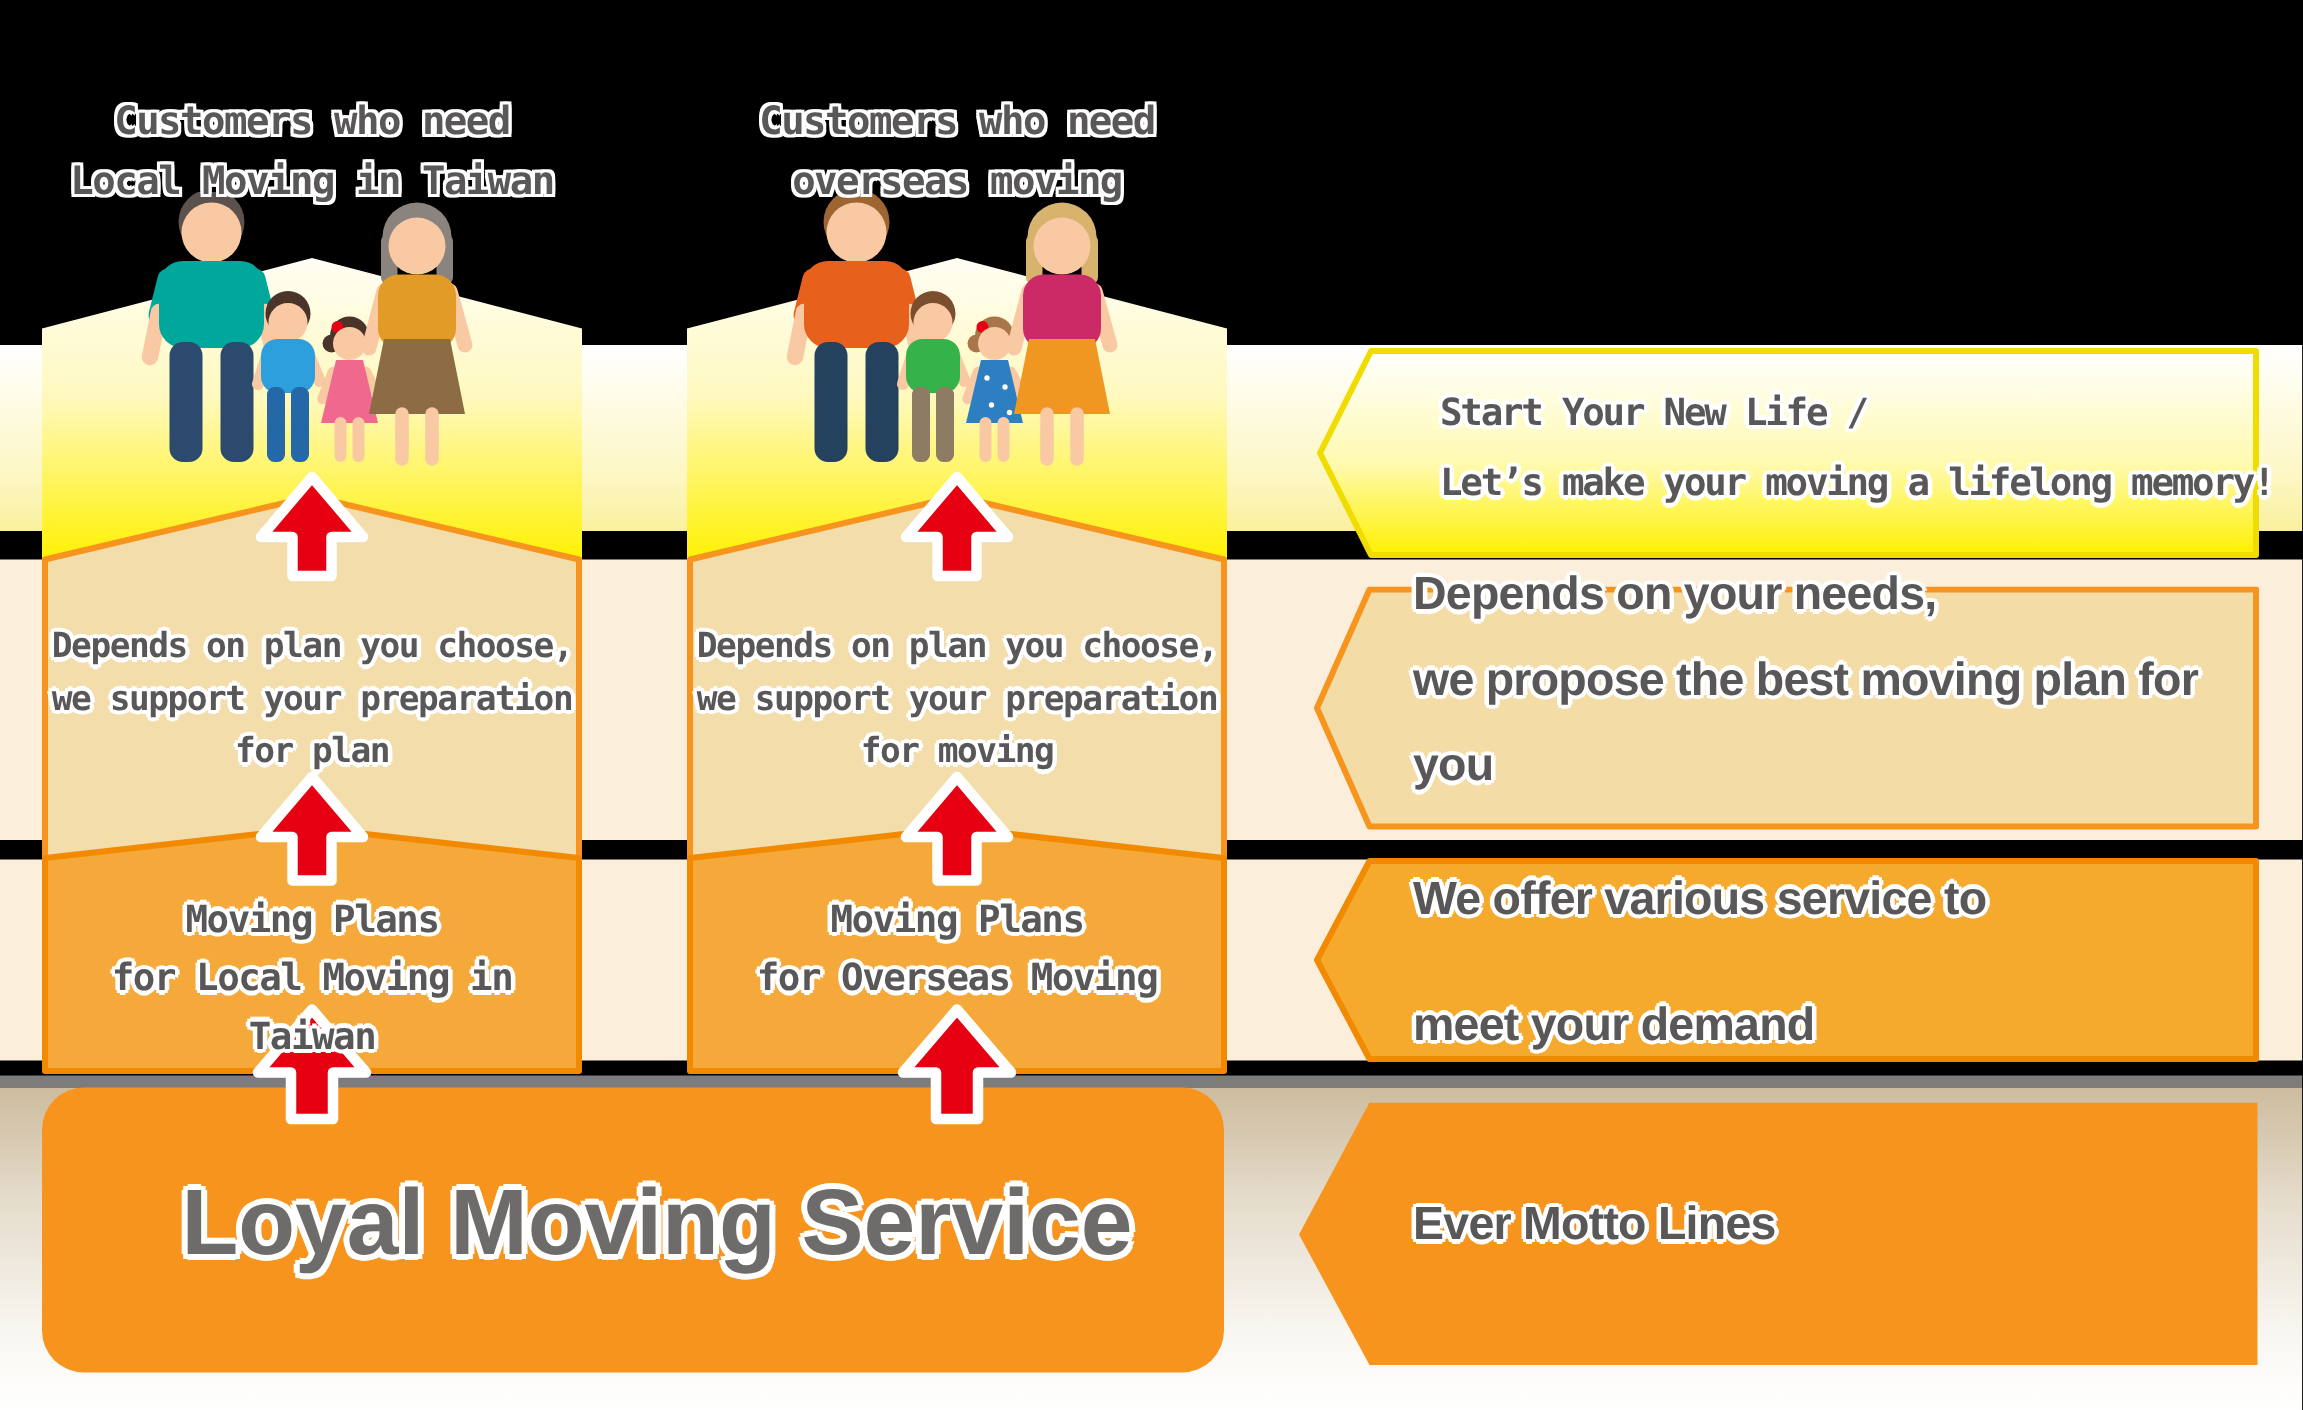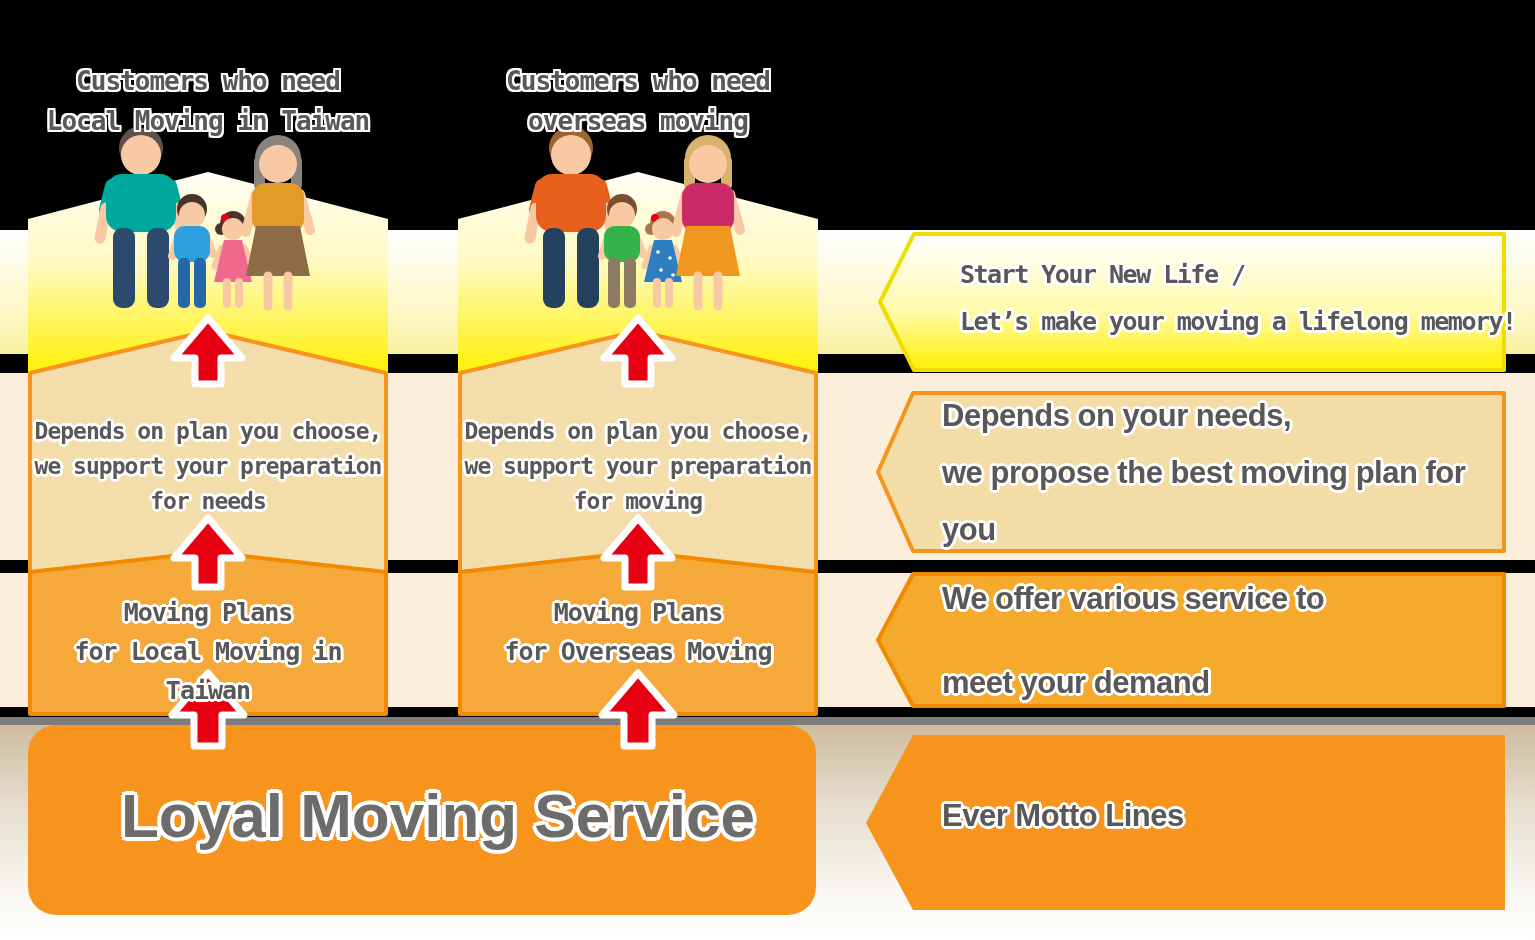--- a/index.html
+++ b/index.html
@@ -57,21 +57,21 @@
     <polygon points="36,2 626,2 626,138 36,138 2,70" fill="url(#gB1)" stroke="#f0dc00" stroke-width="4" stroke-linejoin="round"></polygon>
   </svg>
   <div class="abs bannerText gtxt outline3 mono bt1" style="left:940px;top:236px;width:560px;height:123px;margin-left:20px;">
     <div>Start Your New Life /</div>
     <div>Let’s make your moving a lifelong memory!</div>
   </div>
 
   <svg class="abs" style="left:876px;top:391px;" width="631" height="163">
     <polygon points="37,2 628,2 628,160 37,160 2,81" fill="#f4dca6" stroke="#f7941d" stroke-width="4" stroke-linejoin="round"></polygon>
   </svg>
-  <div class="abs bannerText gtxt outline3 bt2" style="left:942px;top:396px;width:560px;height:152px;">
+  <div class="abs bannerText gtxt outline3 bt2" style="left:942px;top:376px;width:560px;height:152px;">
     <div>Depends on your needs,</div>
     <div>we propose the best moving plan for you</div>
   </div>
 
   <svg class="abs" style="left:876px;top:572px;" width="631" height="137">
     <polygon points="37,2 628,2 628,134 37,134 2,68" fill="#f5a92d" stroke="#f18a00" stroke-width="4" stroke-linejoin="round"></polygon>
   </svg>
   <div class="abs bannerText gtxt outline3 bt2" style="left:942px;top:575px;width:560px;height:130px;gap:27px;">
     <div>We offer various service to</div>
     <div>meet your demand</div>
@@ -222,21 +222,21 @@
     <div>Local Moving in Taiwan</div>
   </div>
   <div class="abs heading gtxt mono outline2" style="left:458px;top:38px;">
     <div>Customers who need</div>
     <div>overseas moving</div>
   </div>
 
   <div class="abs support gtxt mono outline3" style="left:28px;top:402px;">
     <div>Depends on plan you choose,</div>
     <div>we support your preparation</div>
-    <div>for needs</div>
+    <div>for plan</div>
   </div>
   <div class="abs support gtxt mono outline3" style="left:458px;top:402px;">
     <div>Depends on plan you choose,</div>
     <div>we support your preparation</div>
     <div>for moving</div>
   </div>
 
   <div class="abs plans gtxt mono outline3" style="left:28px;top:593px;">
     <div>Moving Plans</div>
     <div>for Local Moving in Taiwan</div>

